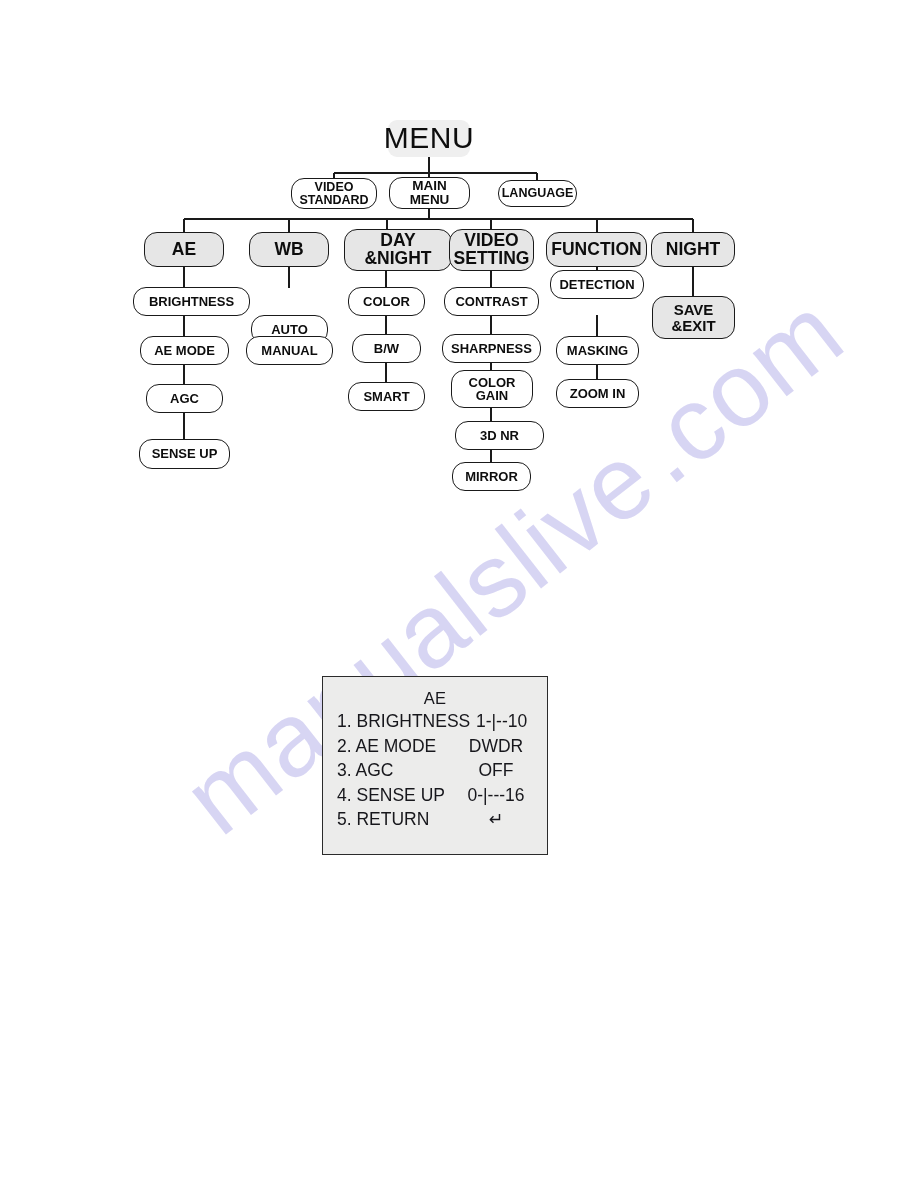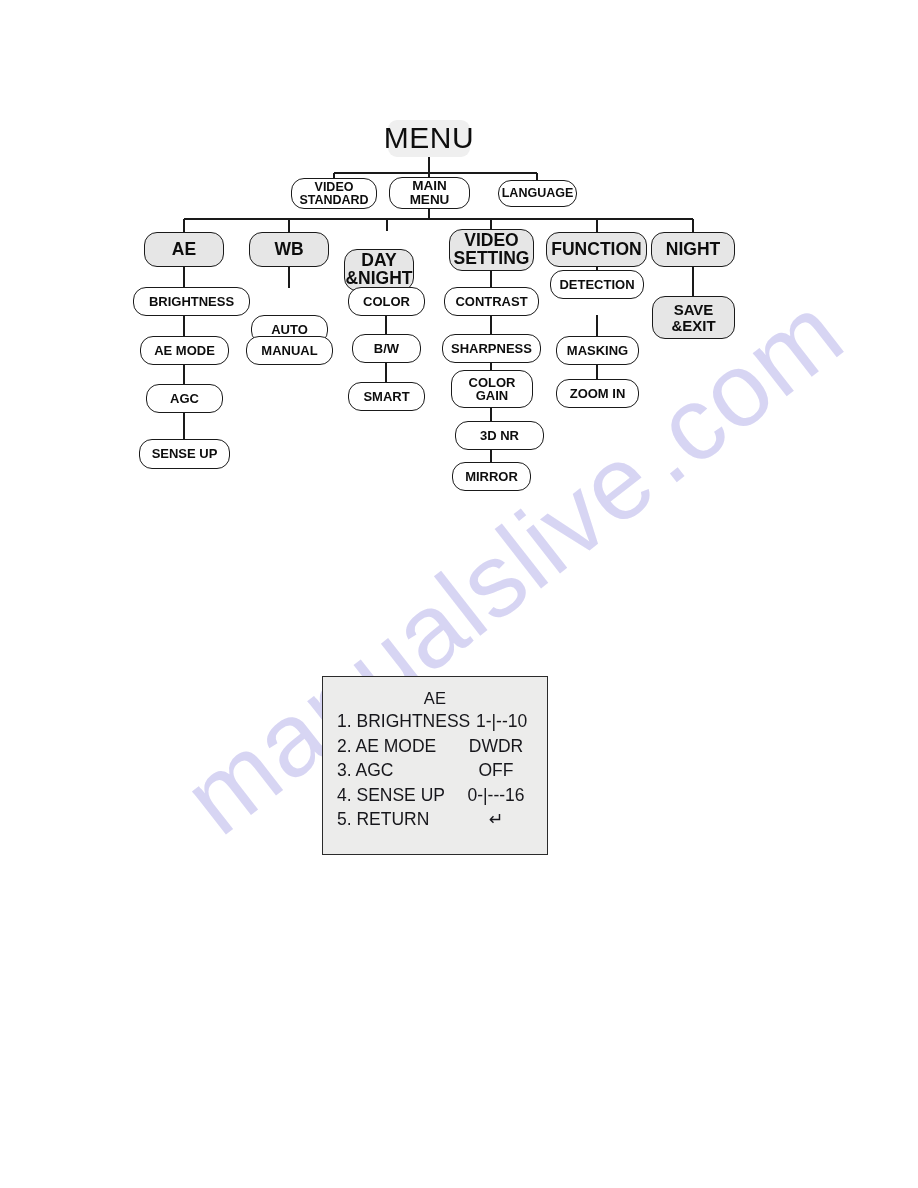--- a/index.html
+++ b/index.html
@@ -166,21 +166,21 @@
   <div class="node root" style="left:388px; top:120px; width:82px; height:37px;">MENU</div>
 
   <div class="node lvl2" style="left:291px; top:178px; width:86px; height:31px; font-size:12.5px;">VIDEO
 STANDARD</div>
   <div class="node lvl2" style="left:389px; top:177px; width:81px; height:32px; font-size:13.5px;">MAIN
 MENU</div>
   <div class="node lvl2" style="left:498px; top:180px; width:79px; height:27px; font-size:12.5px;">LANGUAGE</div>
 
   <div class="node lvl1 gray" style="left:144px; top:232px; width:80px; height:35px;">AE</div>
   <div class="node lvl1 gray" style="left:249px; top:232px; width:80px; height:35px;">WB</div>
-  <div class="node lvl1 gray" style="left:344px; top:229px; width:70px; height:42px;margin-top:20px;">DAY
+  <div class="node lvl1 gray" style="left:344px; top:229px; width:108px; height:42px;">DAY
 &amp;NIGHT</div>
   <div class="node lvl1 gray" style="left:449px; top:229px; width:85px; height:42px;">VIDEO
 SETTING</div>
   <div class="node lvl1 gray" style="left:546px; top:232px; width:101px; height:35px;">FUNCTION</div>
   <div class="node lvl1 gray" style="left:651px; top:232px; width:84px; height:35px;">NIGHT</div>
 
   <div class="node small" style="left:133px; top:287px; width:117px; height:29px;">BRIGHTNESS</div>
   <div class="node small" style="left:140px; top:336px; width:89px; height:29px;">AE MODE</div>
   <div class="node small" style="left:146px; top:384px; width:77px; height:29px;">AGC</div>
   <div class="node small" style="left:139px; top:439px; width:91px; height:30px;">SENSE UP</div>

